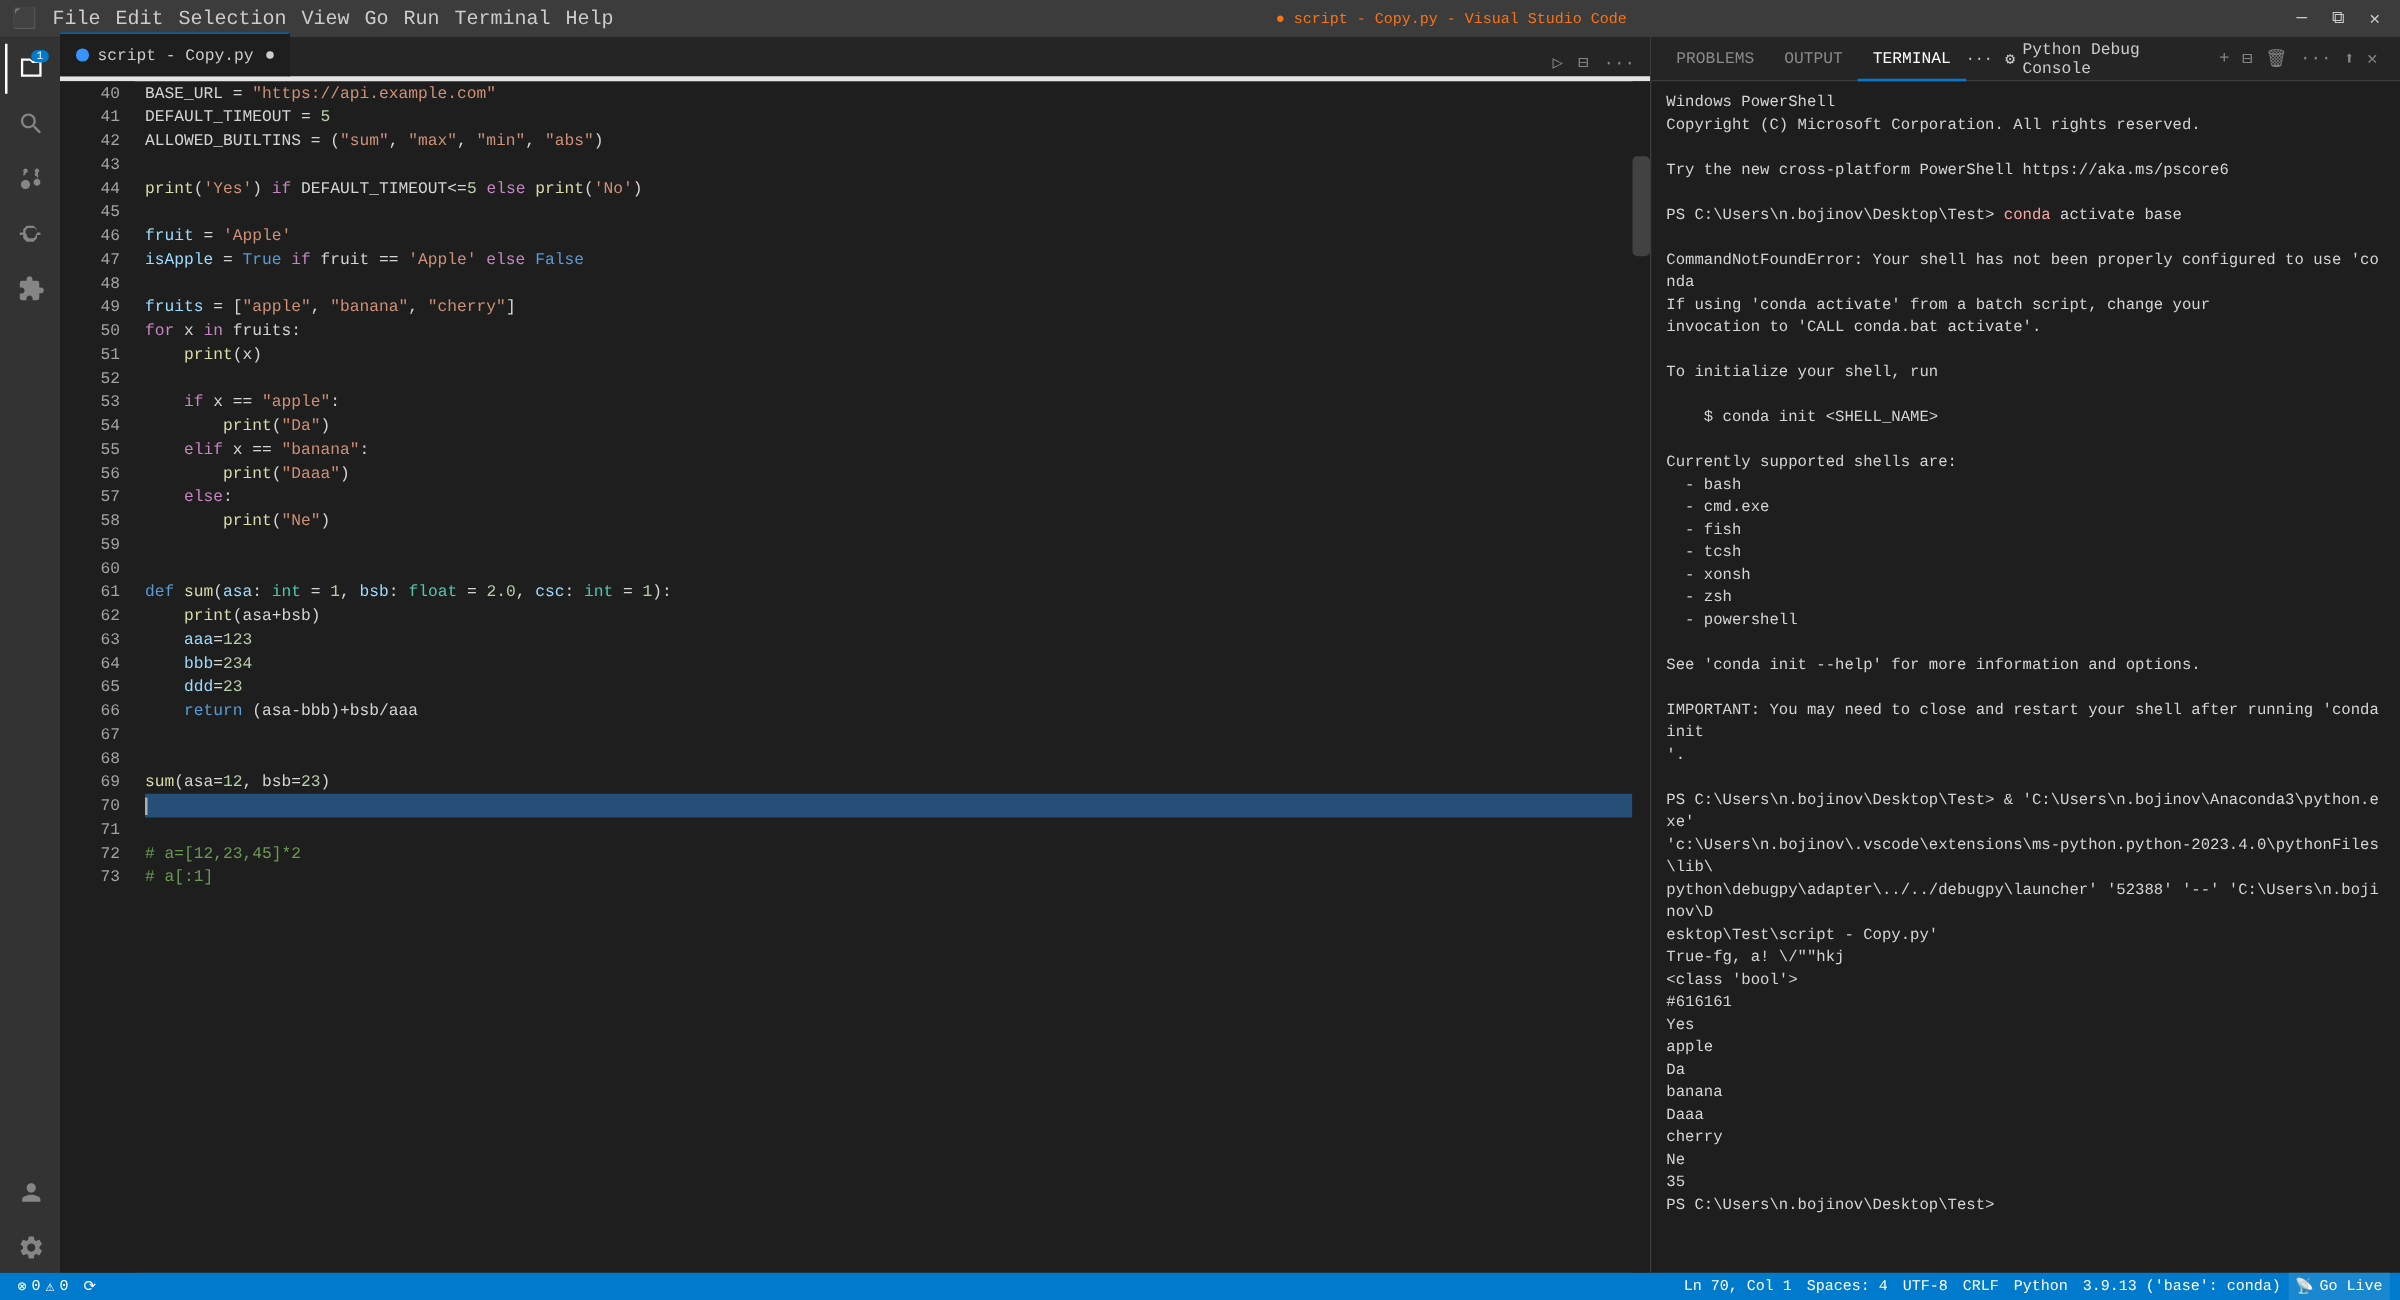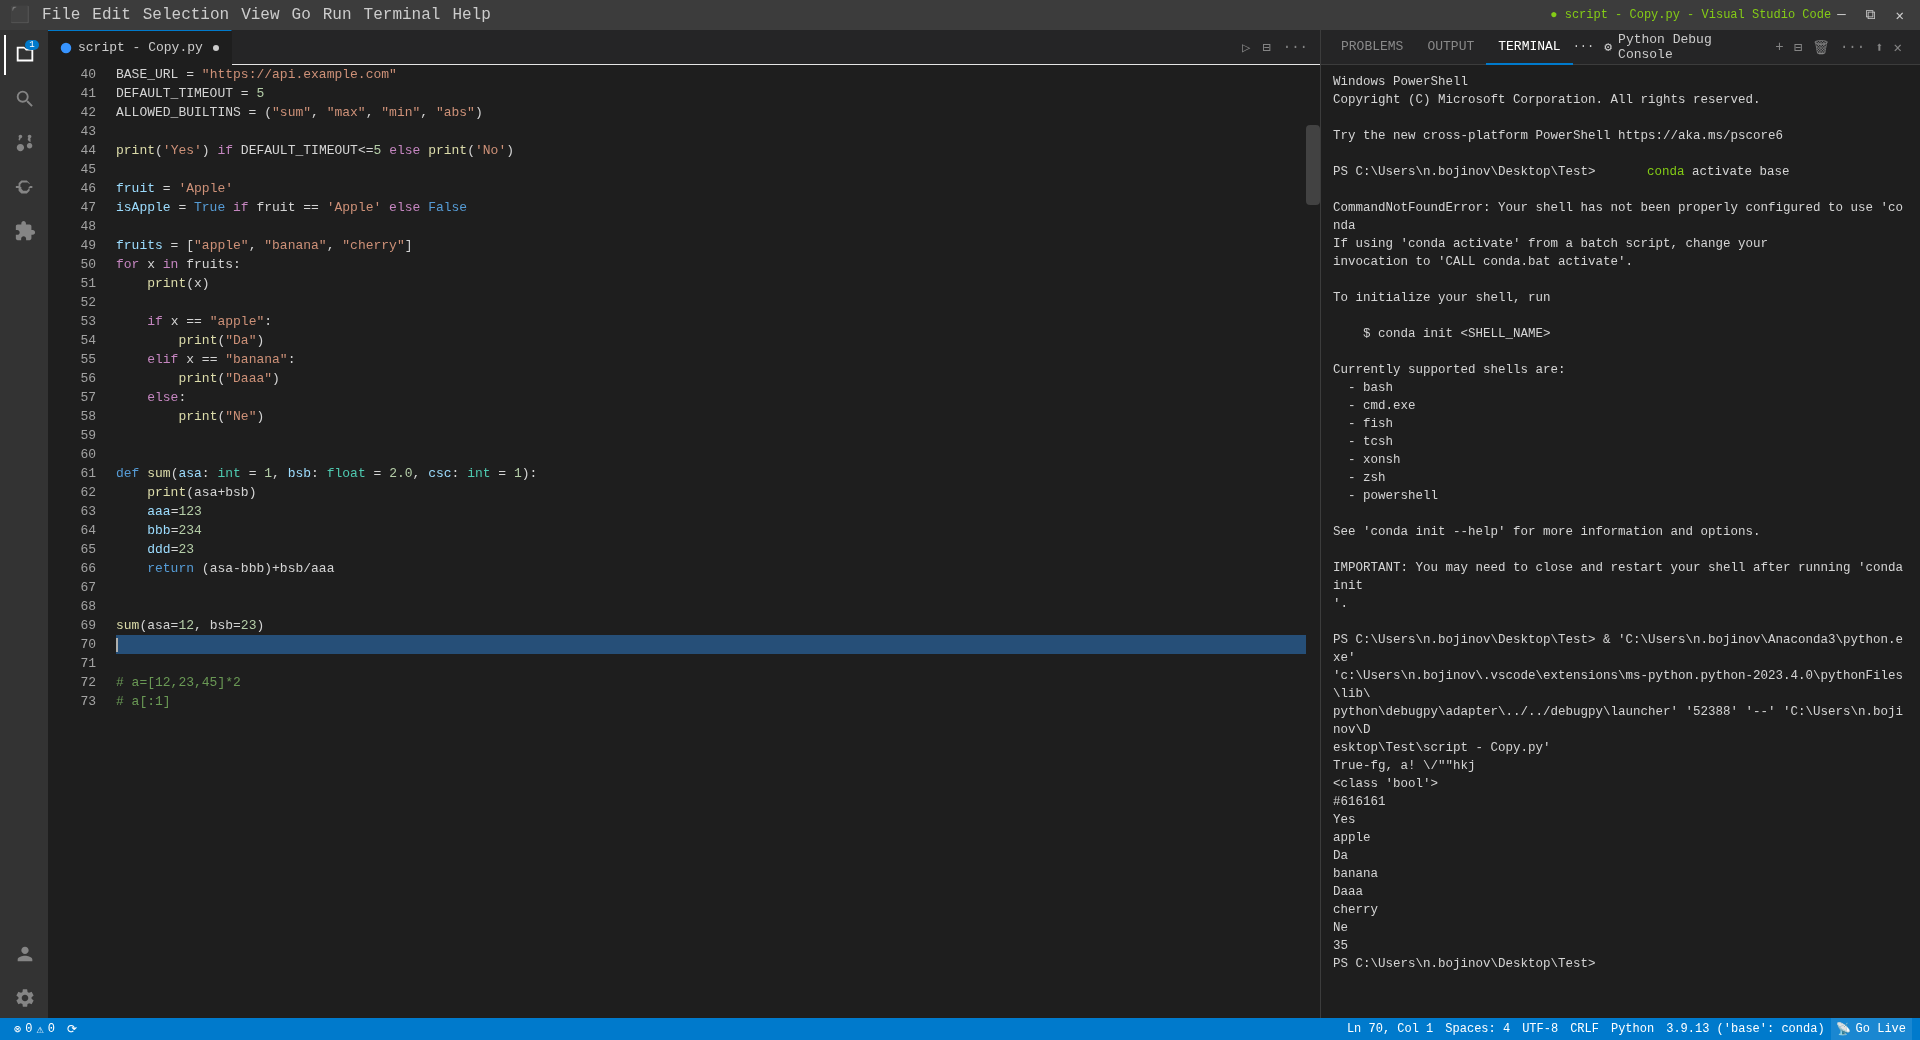--- a/index.html
+++ b/index.html
@@ -27,22 +27,22 @@
       align-items: center;
       gap: 12px;
     }
     #titlebar-left .menu-item {
       color: #cccccc;
       font-size: 16px;
       cursor: pointer;
     }
     #titlebar-center {
       flex: 1;
-      text-align: right;
-      color: #84cc16;
+      text-align: center;
+      color: #f97316;
       font-size: 12px;
     }
     #titlebar-right {
       display: flex;
       align-items: center;
       gap: 8px;
     }
     .titlebar-btn {
       color: #cccccc;
       font-size: 14px;
@@ -101,22 +101,22 @@
       display: flex;
       flex-direction: column;
       background: #1e1e1e;
     }
 
     
     #tab-bar {
       height: 35px;
       background: #252526;
       display: flex;
-      align-items: center;
-      border-bottom: 1px solid #e5e5e5;
+      align-items: flex-end;
+      border-bottom: 4px solid #e5e5e5;
     }
     .editor-tab {
       height: 35px;
       display: flex;
       align-items: center;
       padding: 0 12px;
       background: #2d2d2d;
       color: #8a8a8a;
       border-right: 1px solid #1e1e1e;
       cursor: pointer;
@@ -486,21 +486,21 @@
         <span class="term-tab-btn">✕</span>
       </div>
     </div>
 
     <div id="terminal-content">
     <span class="term-line term-output">Windows PowerShell</span>
         <span class="term-line term-output">Copyright (C) Microsoft Corporation. All rights reserved.</span>
         <span class="term-line term-output">&nbsp;</span>
         <span class="term-line term-output">Try the new cross-platform PowerShell https://aka.ms/pscore6</span>
         <span class="term-line term-output">&nbsp;</span>
-        <span class="term-line term-output">PS C:\Users\n.bojinov\Desktop\Test&gt; <span style="color: #84cc16; margin-left: 44px;">conda</span><span> activate base</span></span>
+        <span class="term-line term-output">PS C:\Users\n.bojinov\Desktop\Test&gt; <span style="color: #fca5a5;">conda</span><span> activate base</span></span>
         <span class="term-line term-output">&nbsp;</span>
         <span class="term-line term-output">CommandNotFoundError: Your shell has not been properly configured to use 'conda</span>
         <span class="term-line term-output">If using 'conda activate' from a batch script, change your</span>
         <span class="term-line term-output">invocation to 'CALL conda.bat activate'.</span>
         <span class="term-line term-output">&nbsp;</span>
         <span class="term-line term-output">To initialize your shell, run</span>
         <span class="term-line term-output">&nbsp;</span>
         <span class="term-line term-output">    $ conda init &lt;SHELL_NAME&gt;</span>
         <span class="term-line term-output">&nbsp;</span>
         <span class="term-line term-output">Currently supported shells are:</span>

